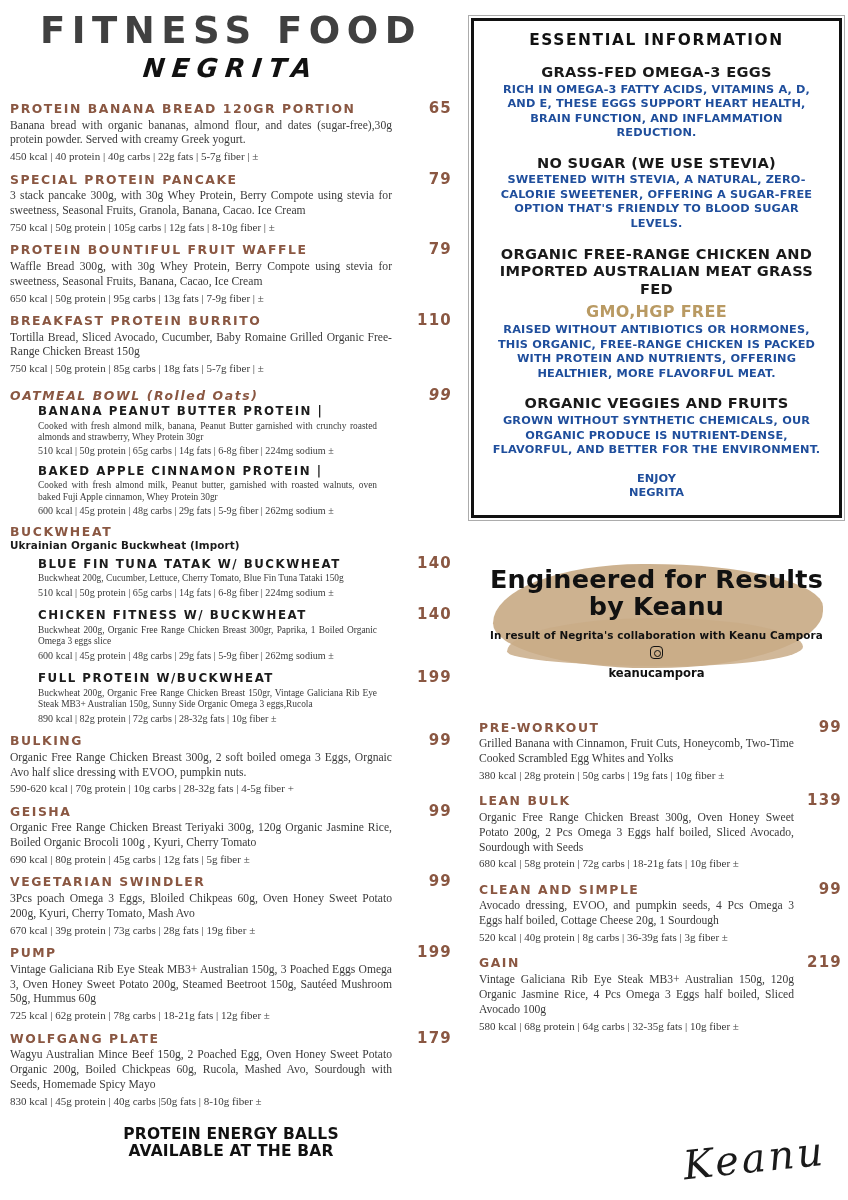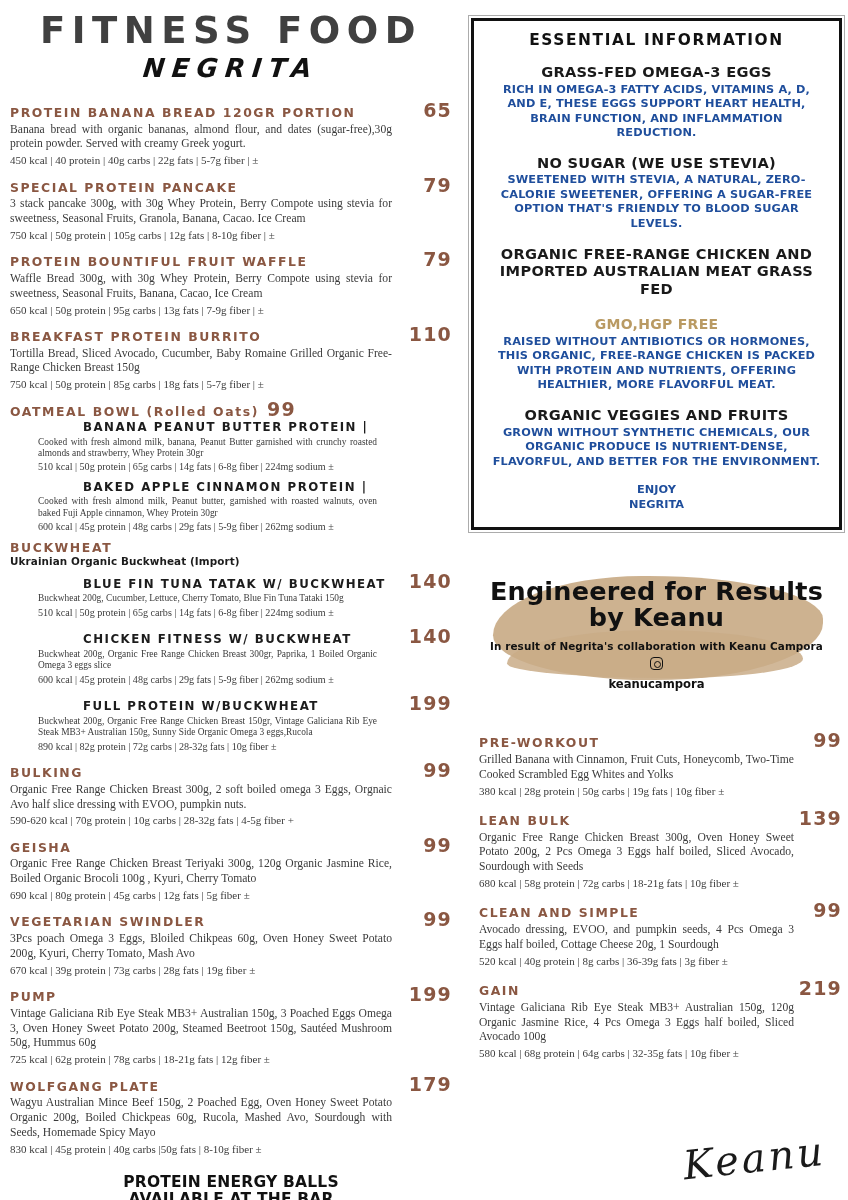--- a/index.html
+++ b/index.html
@@ -47,25 +47,25 @@
     gap: 6px;
   }
   .item-name {
     font-family: "DejaVu Sans", sans-serif;
     font-weight: 700;
     font-size: 12.4px;
     letter-spacing: 1.55px;
     color: #8a5742;
     line-height: 1.35;
   }
-  .item-name.dark { color: #1c1c1c; margin-left: 45px; }
+  .item-name.dark { color: #1c1c1c; }
   .item-price {
     font-family: "DejaVu Sans", sans-serif;
     font-weight: 700;
-    font-size: 19px;
+    font-size: 15px;
     letter-spacing: 1.2px;
     color: #8a5742;
     white-space: nowrap;
     padding-left: 8px;
   }
   .item-desc {
     font-family: "Liberation Serif", serif;
     font-size: 11.6px;
     color: #3a3a3a;
     line-height: 1.28;
@@ -95,21 +95,21 @@
   .section-sub {
     font-family: "DejaVu Sans", sans-serif;
     font-weight: 700;
     font-size: 10.4px;
     letter-spacing: 0.1px;
     color: #1c1c1c;
     margin-top: 0px;
     margin-bottom: 3px;
   }
   .section-row {
-    display:flex; align-items: baseline; justify-content: flex-start;
+    display:flex; align-items: baseline; justify-content: space-between; font-style: italic;
   }
 
   .footer-note {
     text-align: center;
     font-family: "DejaVu Sans", sans-serif;
     font-weight: 700;
     font-size: 15.5px;
     color: #111;
     line-height: 1.12;
     margin-top: 18px;
@@ -145,21 +145,21 @@
   .info-block { margin-bottom: 13px; text-align: center; }
   .info-h {
     font-family: "DejaVu Sans", sans-serif;
     font-weight: 700;
     font-size: 14.6px;
     letter-spacing: 0.3px;
     color: #1a1a1a;
     line-height: 1.2;
     margin-bottom: 2px;
   }
-  .info-h.tan { color: #b99a63; font-size: 14px; margin-top: 19px; }
+  .info-h.tan { color: #b99a63; font-size: 16px; margin-top: 5px; }
   .info-p {
     font-family: "DejaVu Sans", sans-serif;
     font-weight: 700;
     font-size: 11.3px;
     letter-spacing: 0.15px;
     color: #1f4e9c;
     line-height: 1.29;
   }
   .info-enjoy {
     font-family: "DejaVu Sans", sans-serif;

